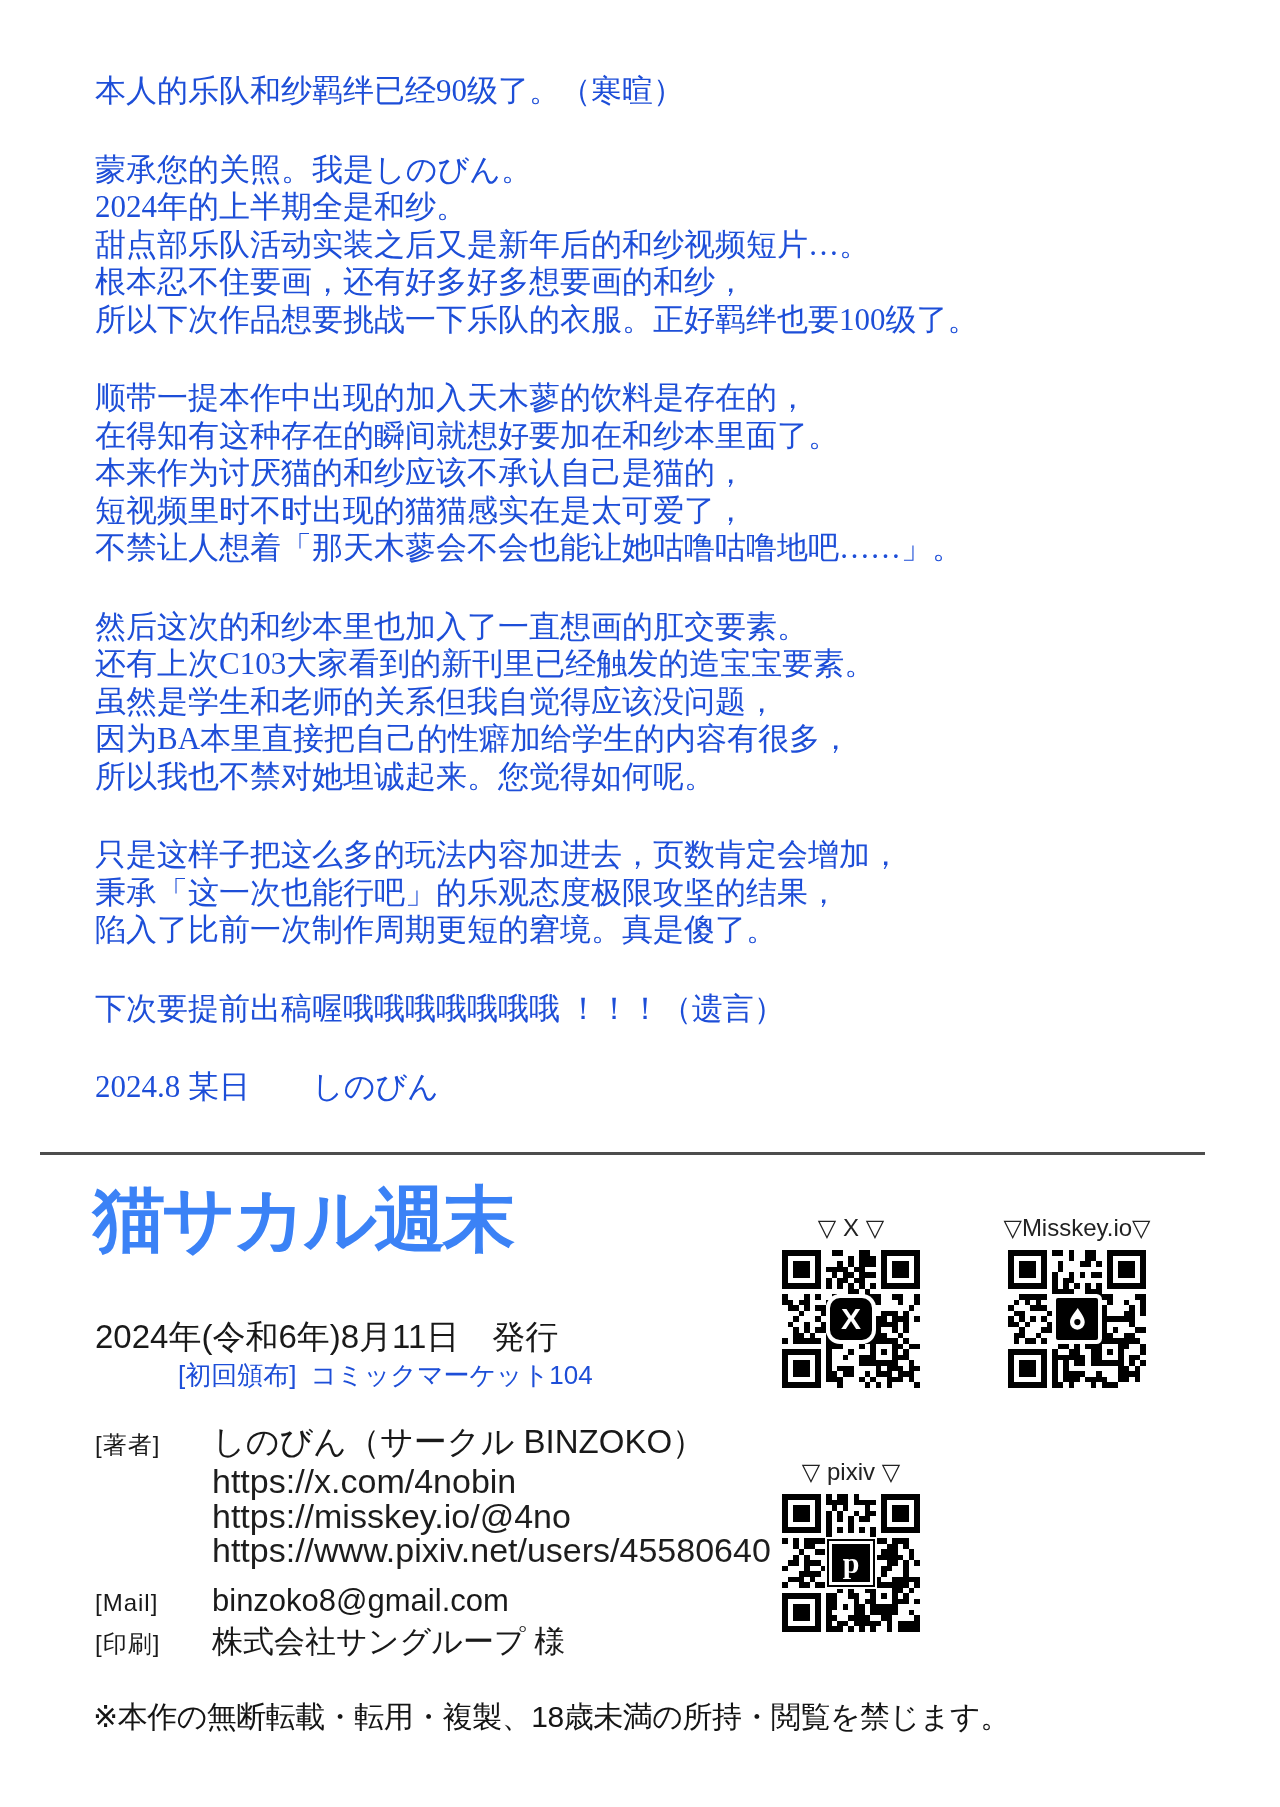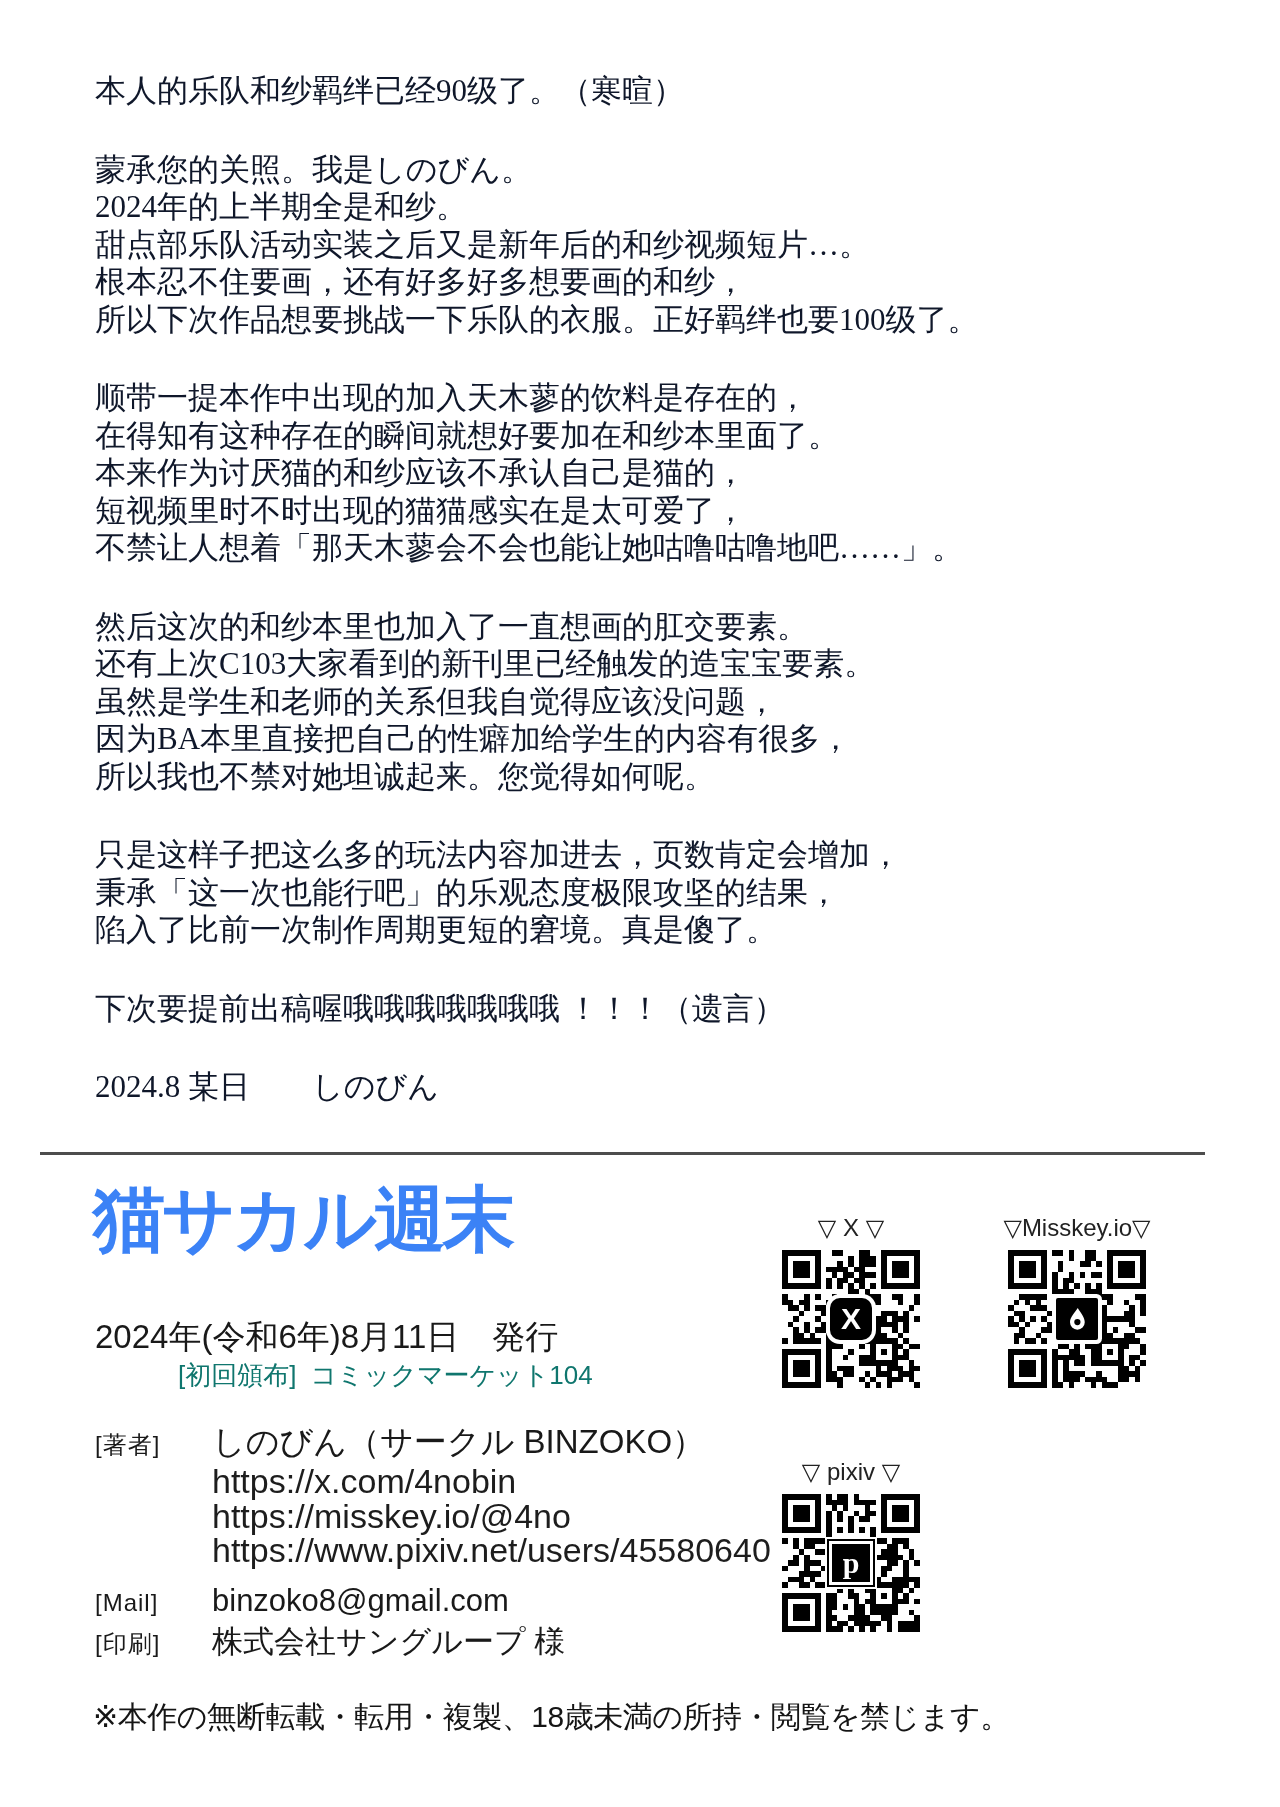--- a/index.html
+++ b/index.html
@@ -12,21 +12,21 @@
     font-family:"Liberation Sans","DejaVu Sans",sans-serif;
   }
   
   .afterword{
     position:absolute;
     left:95px;top:72px;
     width:1100px;
     font-family:"Liberation Serif","DejaVu Serif",serif;
     font-size:31px;
     line-height:37.5px;
-    color:#0f172a;
+    color:#1d4ed8;
   }
   .afterword p{margin:0 0 41px 0;}
   
   .divider{
     position:absolute;
     left:40px;top:1152px;
     width:1165px;height:0;
     border:none;
     border-top:3px solid #4d4d4d;
     margin:0;
@@ -47,21 +47,21 @@
     left:95px;top:1315px;
     font-size:33px;
     font-weight:500;
     color:#191919;
   }
   .firstdist{
     position:absolute;
     left:178px;top:1358px;
     font-size:26px;
     font-weight:400;
-    color:#0f766e;
+    color:#1d4ed8;
   }
   .firstdist .lbl{margin-right:14px;}
   .info-row{
     position:absolute;
     left:95px;
     font-size:31px;
     color:#191919;
     white-space:nowrap;
   }
   .info-row .lbl{

